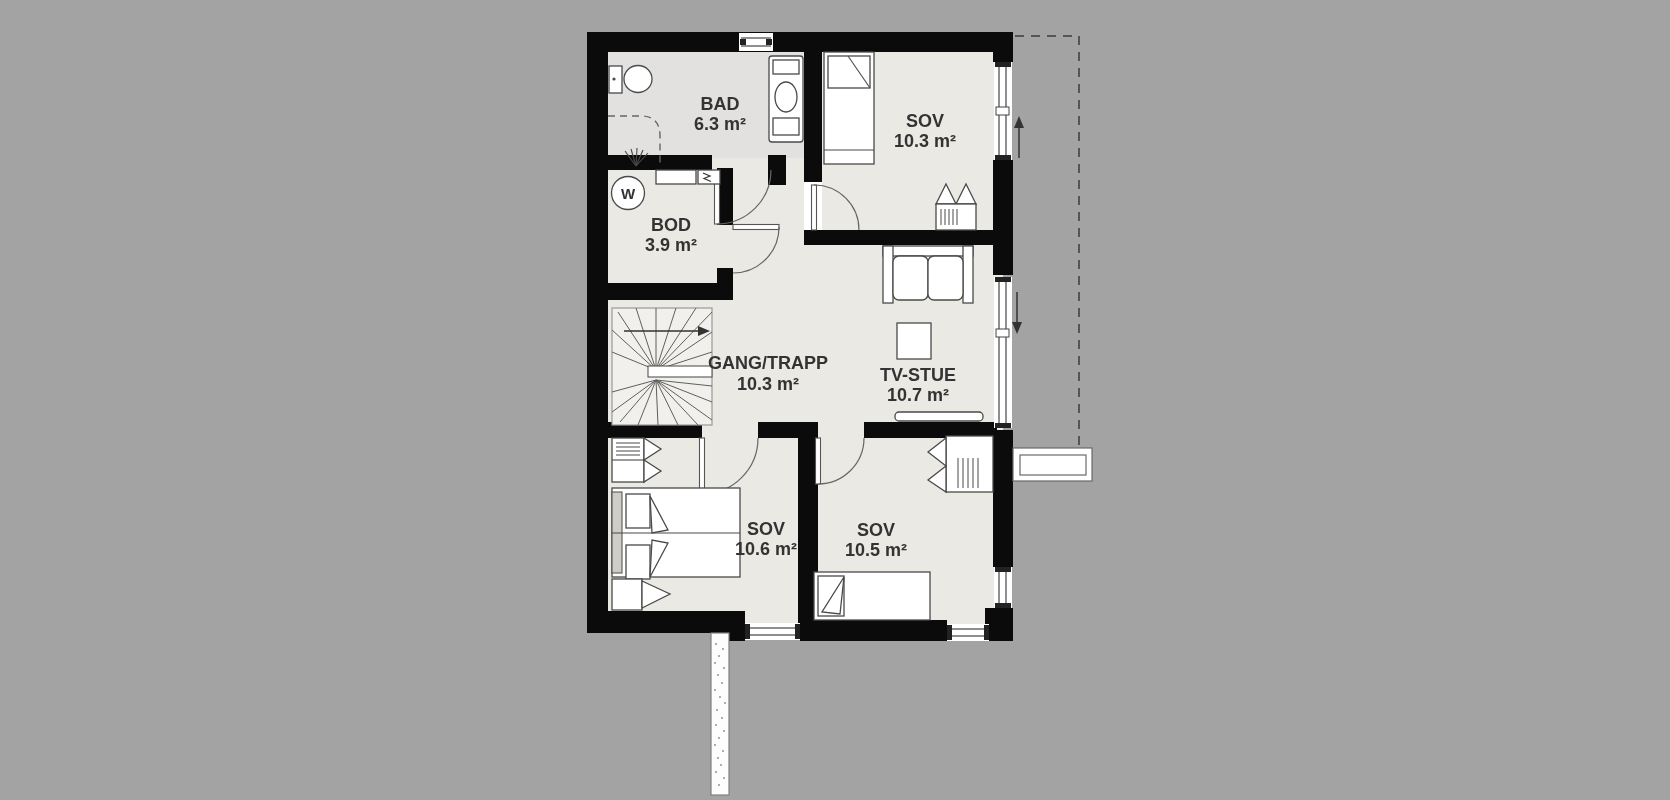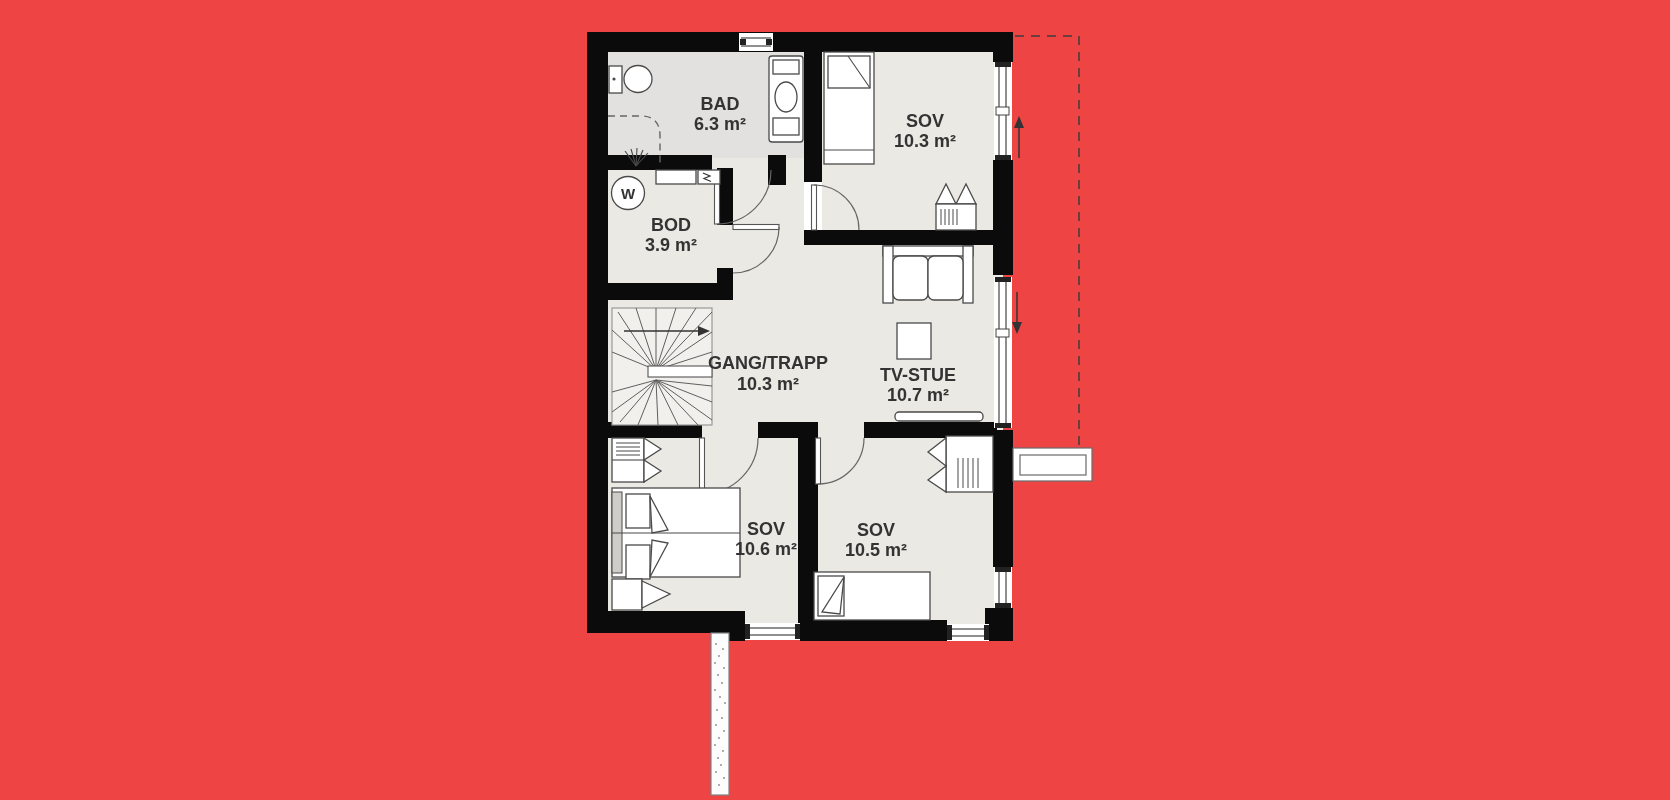--- a/index.html
+++ b/index.html
@@ -1,16 +1,16 @@
 <!DOCTYPE html>
 <html><head>
 <meta charset="utf-8">
 <style>
   html,body{margin:0;padding:0;background:#ffffff;}
-  .stage{position:relative;width:1670px;height:800px;background:#ef4444;overflow:hidden;
+  .stage{position:relative;width:1670px;height:800px;background:#a3a3a3;overflow:hidden;
          font-family:"Liberation Sans", sans-serif;}
   svg text{font-family:"Liberation Sans", sans-serif;font-weight:700;}
   .room-name{font-size:18px;}
   .room-area{font-size:18px;}
   .wh-label{font-size:15px;}
   .furn{fill:#ffffff;stroke:#4a4a4a;stroke-width:1.3;}
   .furn-line{stroke:#4a4a4a;stroke-width:1.1;fill:none;}
   .hatch{stroke:#4a4a4a;stroke-width:1;}
   .door-leaf{fill:#ffffff;stroke:#555555;stroke-width:1.1;}
   .door-arc{fill:none;stroke:#666666;stroke-width:1.2;}

